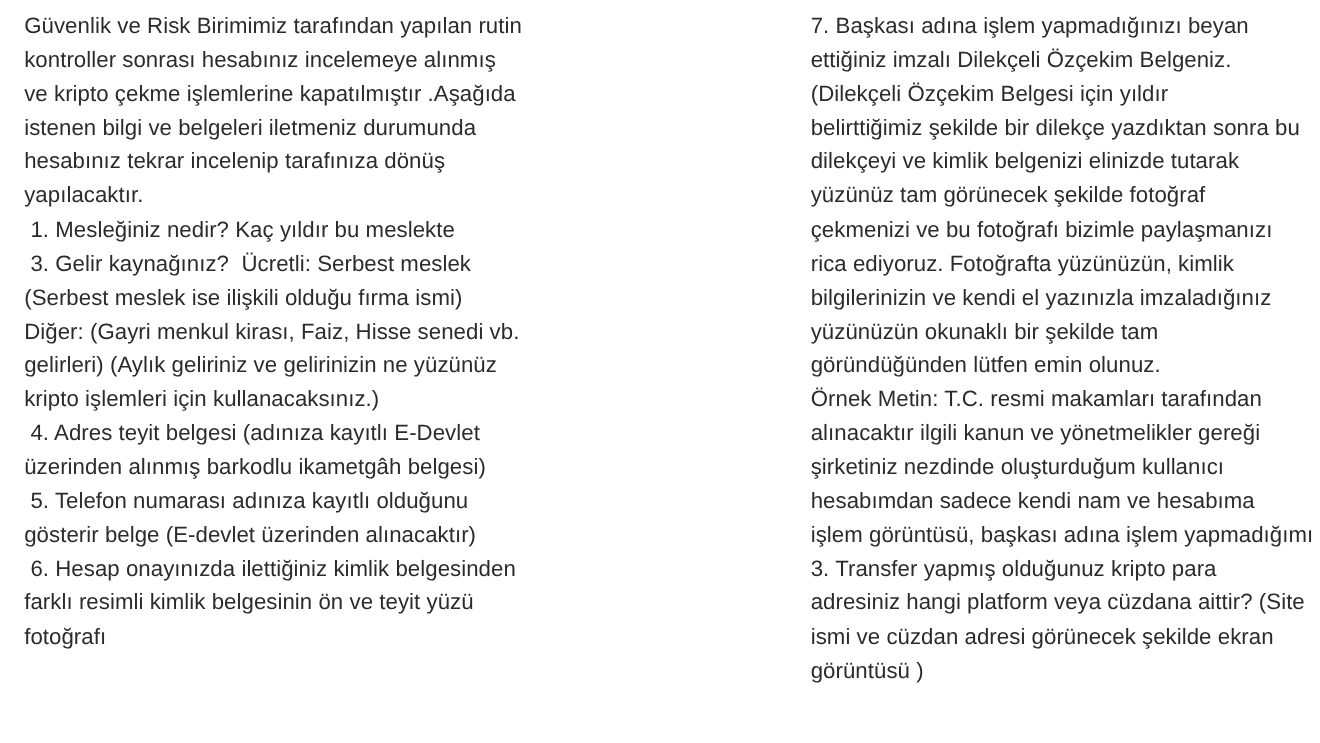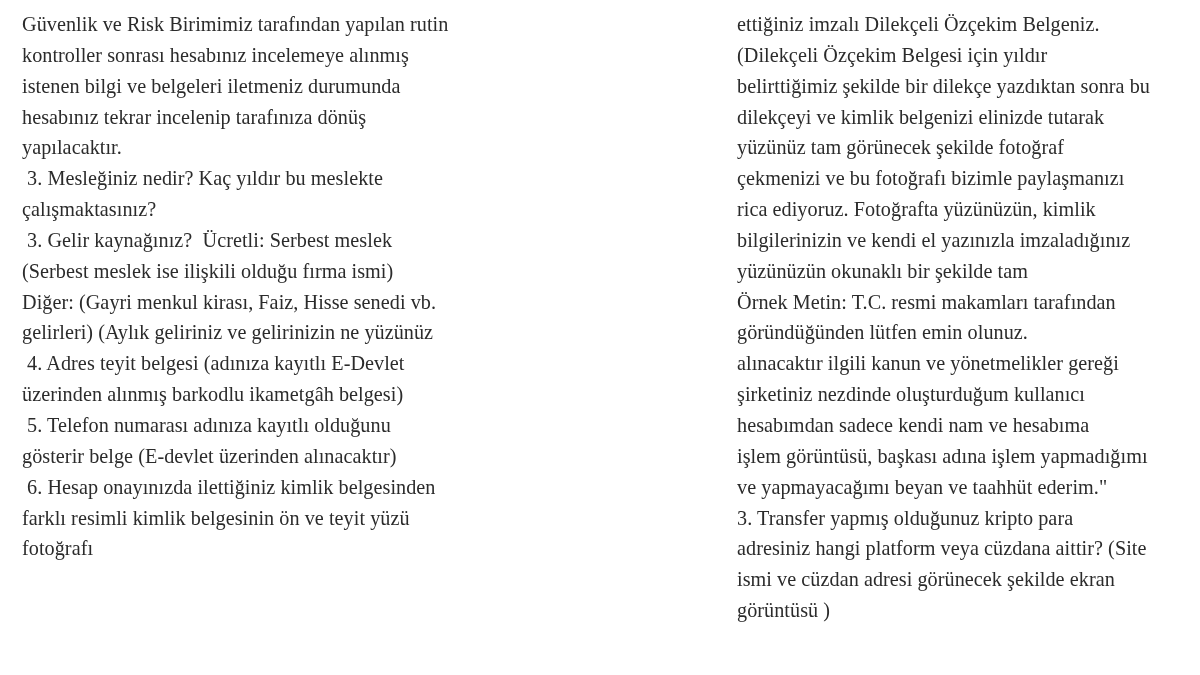--- a/index.html
+++ b/index.html
@@ -26,61 +26,61 @@
       left: 22px;
       width: 460px;
     }
     .col-right {
       left: 737px;
       width: 450px;
     }
     .line {
       display: block;
       white-space: pre;
-      font-family: Liberation Serif, serif;
     }
   </style>
 </head>
 <body>
 
 <div class="col col-left">
   <span class="line">Güvenlik ve Risk Birimimiz tarafından yapılan rutin</span>
   <span class="line">kontroller sonrası hesabınız incelemeye alınmış</span>
+  <span class="line">ve kripto çekme işlemlerine kapatılmıştır .Aşağıda</span>
   <span class="line">istenen bilgi ve belgeleri iletmeniz durumunda</span>
   <span class="line">hesabınız tekrar incelenip tarafınıza dönüş</span>
   <span class="line">yapılacaktır.</span>
-  <span class="line"> 3. Mesleğiniz nedir? Kaç yıldır bu meslekte</span>
-  <span class="line">çalışmaktasınız?</span>
+  <span class="line"> 1. Mesleğiniz nedir? Kaç yıldır bu meslekte</span>
   <span class="line"> 3. Gelir kaynağınız?  Ücretli: Serbest meslek</span>
   <span class="line">(Serbest meslek ise ilişkili olduğu fırma ismi)</span>
   <span class="line">Diğer: (Gayri menkul kirası, Faiz, Hisse senedi vb.</span>
   <span class="line">gelirleri) (Aylık geliriniz ve gelirinizin ne yüzünüz</span>
+  <span class="line">kripto işlemleri için kullanacaksınız.)</span>
   <span class="line"> 4. Adres teyit belgesi (adınıza kayıtlı E-Devlet</span>
   <span class="line">üzerinden alınmış barkodlu ikametgâh belgesi)</span>
   <span class="line"> 5. Telefon numarası adınıza kayıtlı olduğunu</span>
   <span class="line">gösterir belge (E-devlet üzerinden alınacaktır)</span>
   <span class="line"> 6. Hesap onayınızda ilettiğiniz kimlik belgesinden</span>
   <span class="line">farklı resimli kimlik belgesinin ön ve teyit yüzü</span>
   <span class="line">fotoğrafı</span>
 </div>
 
 <div class="col col-right">
+  <span class="line">7. Başkası adına işlem yapmadığınızı beyan</span>
   <span class="line">ettiğiniz imzalı Dilekçeli Özçekim Belgeniz.</span>
   <span class="line">(Dilekçeli Özçekim Belgesi için yıldır</span>
   <span class="line">belirttiğimiz şekilde bir dilekçe yazdıktan sonra bu</span>
   <span class="line">dilekçeyi ve kimlik belgenizi elinizde tutarak</span>
   <span class="line">yüzünüz tam görünecek şekilde fotoğraf</span>
   <span class="line">çekmenizi ve bu fotoğrafı bizimle paylaşmanızı</span>
   <span class="line">rica ediyoruz. Fotoğrafta yüzünüzün, kimlik</span>
   <span class="line">bilgilerinizin ve kendi el yazınızla imzaladığınız</span>
   <span class="line">yüzünüzün okunaklı bir şekilde tam</span>
+  <span class="line">göründüğünden lütfen emin olunuz.</span>
   <span class="line">Örnek Metin: T.C. resmi makamları tarafından</span>
-  <span class="line">göründüğünden lütfen emin olunuz.</span>
   <span class="line">alınacaktır ilgili kanun ve yönetmelikler gereği</span>
   <span class="line">şirketiniz nezdinde oluşturduğum kullanıcı</span>
   <span class="line">hesabımdan sadece kendi nam ve hesabıma</span>
   <span class="line">işlem görüntüsü, başkası adına işlem yapmadığımı</span>
-  <span class="line">ve yapmayacağımı beyan ve taahhüt ederim."</span>
   <span class="line">3. Transfer yapmış olduğunuz kripto para</span>
   <span class="line">adresiniz hangi platform veya cüzdana aittir? (Site</span>
   <span class="line">ismi ve cüzdan adresi görünecek şekilde ekran</span>
   <span class="line">görüntüsü )</span>
 </div>
 
 </body></html>

